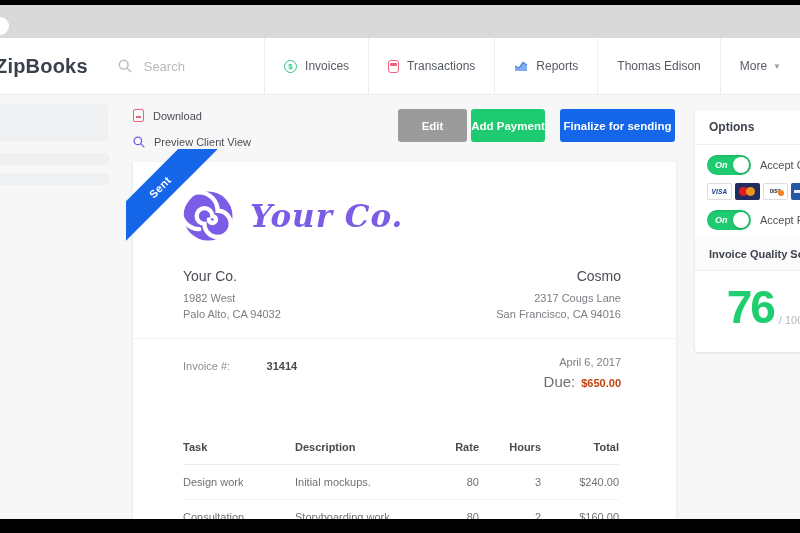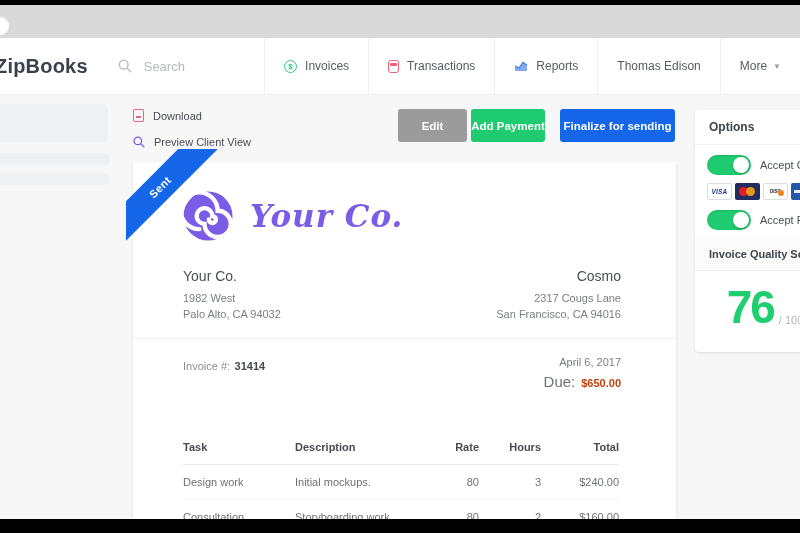--- a/index.html
+++ b/index.html
@@ -53,40 +53,40 @@
   .ribbon { position:absolute; top:24px; left:-34px; width:136px; padding:8px 0; background:#1566e8; color:#fff; font-size:11px; font-weight:bold; text-align:center; transform:rotate(-45deg); letter-spacing:.5px; }
   .logo-row { position:absolute; top:26px; left:47px; display:flex; align-items:center; }
   .logo-text { font-family:"DejaVu Serif", serif; font-style:italic; font-weight:bold; font-size:31px; color:#7b5ce6; margin-left:14px; letter-spacing:1px; }
   .addr-row { position:absolute; top:106px; left:50px; right:55px; display:flex; justify-content:space-between; }
   .addr-name { font-size:14px; color:#4a4e54; margin-bottom:6px; }
   .addr-line { font-size:11px; color:#7b7e83; line-height:16px; }
   .addr-right { text-align:right; }
   .card-divider { position:absolute; top:176px; left:0; right:0; border-top:1px solid #f1f1f2; }
   .meta-row { position:absolute; top:194px; left:50px; right:55px; display:flex; justify-content:space-between; }
   .meta-label { font-size:11px; color:#8a8d92; }
-  .meta-num { font-size:11px; color:#46494e; font-weight:bold; }
+  .meta-num { font-size:11px; color:#46494e; font-weight:bold;margin-left:32px; }
   .meta-right { text-align:right; }
   .meta-date { font-size:11px; color:#7b7e83; margin-bottom:5px; }
   .due-label { font-size:15px; color:#6d7075; margin-right:6px; }
   .due-amt { font-size:11px; color:#c2410c; font-weight:bold; }
   .tbl { position:absolute; top:268px; left:50px; right:57px; }
   .tbl-row { display:flex; align-items:center; padding:11px 0; border-bottom:1px solid #f3f3f4; font-size:11px; color:#6e7176; }
   .tbl-head { font-weight:bold; color:#474a50; border-bottom:1px solid #eaeaeb; }
   .c-task { width:112px; } .c-desc { flex:1; } .c-rate { width:52px; text-align:right; }
   .c-hours { width:62px; text-align:right; } .c-total { width:78px; text-align:right; }
 
   
   .side-card { position:absolute; left:695px; width:140px; background:#fff; border-radius:4px; box-shadow:0 1px 3px rgba(0,0,0,.1); z-index:3; }
   .options-card { top:110px; }
   .side-head { padding:10px 14px; font-size:12px; font-weight:bold; color:#3e444c; border-bottom:1px solid #f0f0f1; white-space:nowrap; }
   .side-body { padding:10px 12px 12px 12px; }
   .toggle-row { display:flex; align-items:center; margin-bottom:8px; white-space:nowrap; }
   .toggle-row:last-child { margin-bottom:0; }
   .toggle { position:relative; width:44px; height:20px; border-radius:10px; background:#1ecb70; flex:0 0 auto; cursor:pointer; box-shadow:inset 0 1px 2px rgba(0,0,0,.12); }
-  .toggle-label-on { position:absolute; left:8px; top:18px; font-size:9px; font-weight:bold; color:#fff;font-style:italic; }
+  .toggle-label-on { position:absolute; left:8px; top:5px; font-size:9px; font-weight:bold; color:#fff;font-style:italic; }
   .toggle-knob { position:absolute; right:2px; top:2px; width:16px; height:16px; border-radius:50%; background:#fff; box-shadow:0 1px 2px rgba(0,0,0,.25); }
   .toggle-text { font-size:11px; color:#4b4f55; margin-left:9px; }
   .cards-row { display:flex; gap:3px; margin:2px 0 10px 0; }
   .ccard { width:25px; height:17px; border-radius:2px; position:relative; overflow:hidden; flex:0 0 auto; }
   .cc-visa { background:#fff; border:1px solid #ddd; display:flex; align-items:center; justify-content:center; }
   .cc-visa span { font-size:6.5px; font-weight:bold; font-style:italic; color:#1a3a8f; letter-spacing:.2px; }
   .cc-mc { background:#222c5e; }
   .cc-mc i { position:absolute; top:4px; width:9px; height:9px; border-radius:50%; }
   .cc-mc .c1 { left:4px; background:#e61c24; }
   .cc-mc .c2 { left:11px; background:#f99f1b; opacity:.92; }

